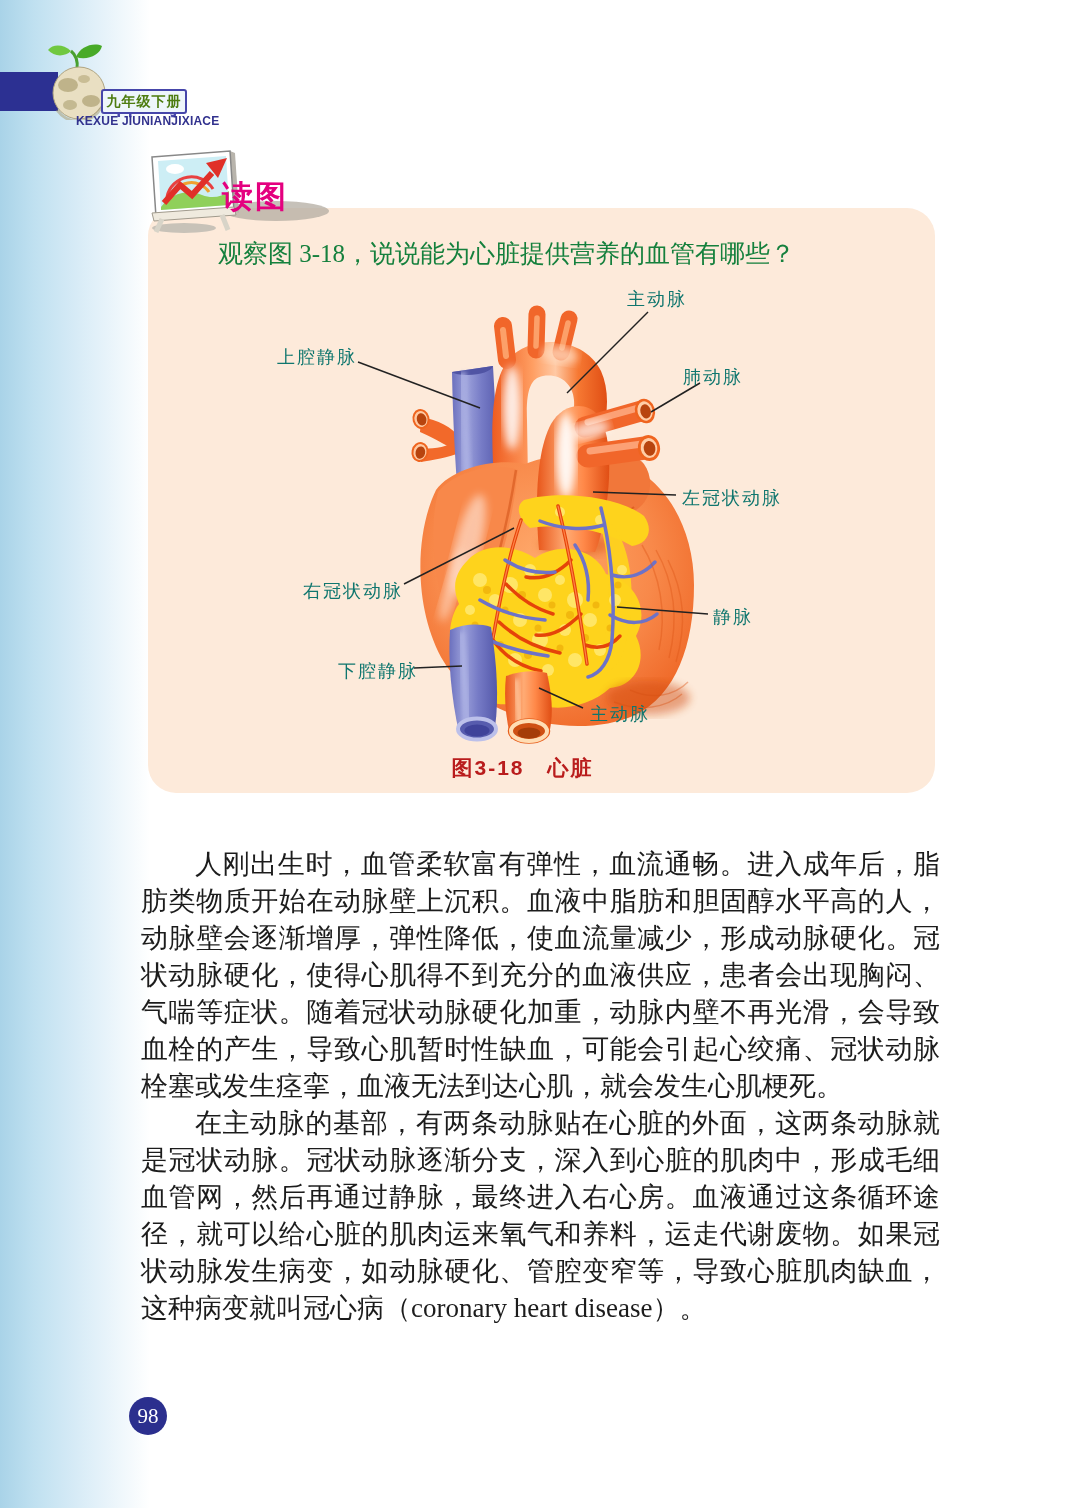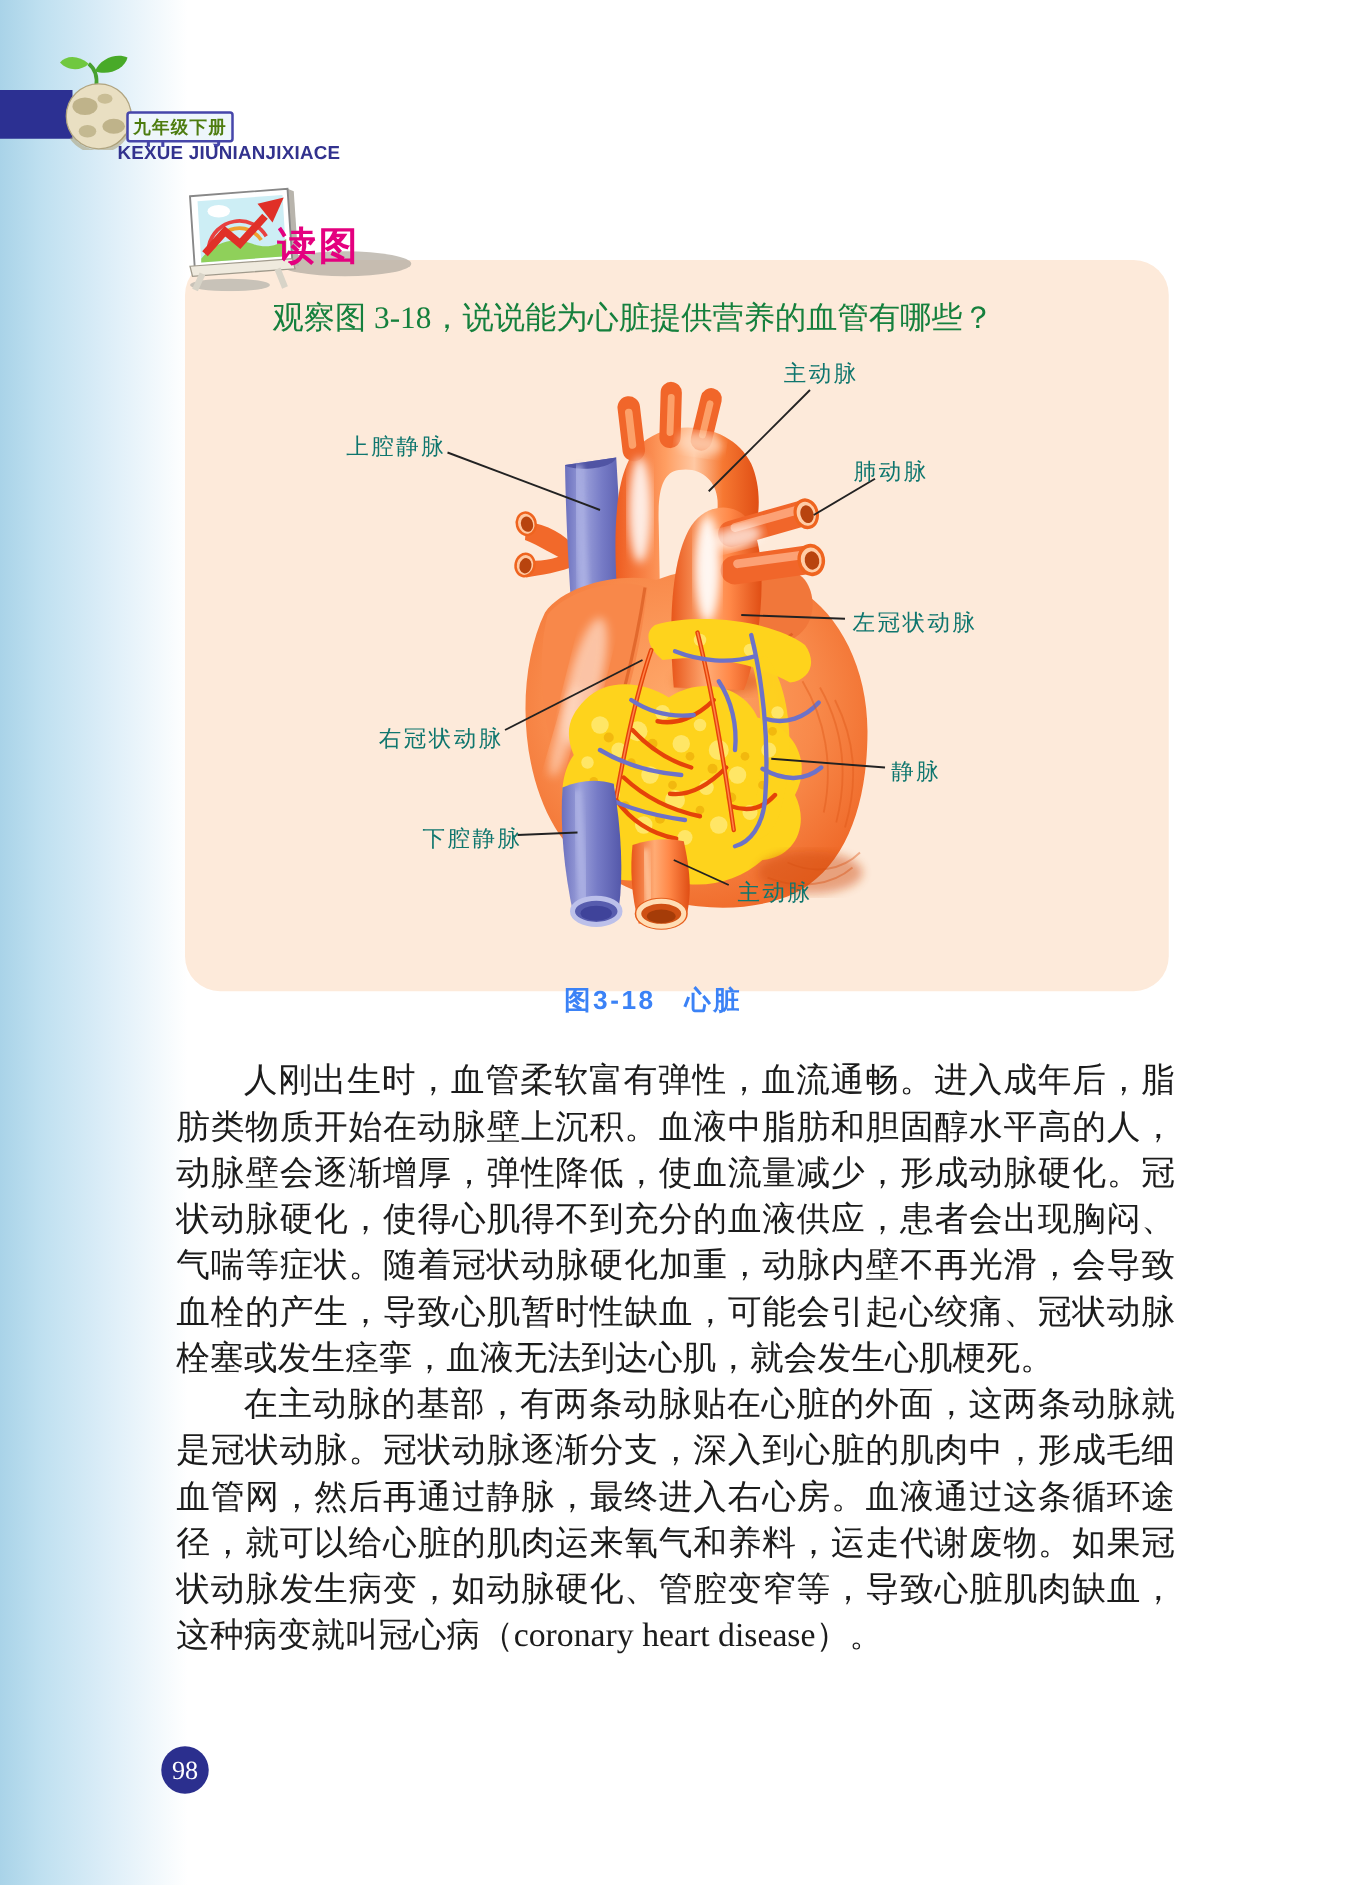--- a/index.html
+++ b/index.html
@@ -7,41 +7,41 @@
         font-family:"Liberation Serif","DejaVu Serif",serif;}
   .left-strip{position:absolute;left:0;top:0;width:150px;height:100%;
         background:linear-gradient(to right,#a9d3e8 0%,#bfe0f0 22%,#ddeef8 58%,#ffffff 100%);}
   .blue-bar{position:absolute;left:0;top:72px;width:58px;height:39px;background:#2c3092;}
   .hdr-title{position:absolute;left:113px;top:55px;font-family:Liberation Mono, monospace;
         font-weight:bold;font-size:23px;color:#4646aa;letter-spacing:7px;white-space:nowrap;margin-top:36px;}
   .hdr-subbox{position:absolute;left:101px;top:89px;width:82px;height:21px;border:2px solid #4646aa;
         border-radius:3px;background:#eef6fb;display:flex;align-items:center;justify-content:center;}
   .hdr-sub{font-family:"Liberation Sans",sans-serif;font-weight:bold;font-size:14px;color:#4d7c0f;
         letter-spacing:1px;white-space:nowrap;}
-  .hdr-rom{position:absolute;left:94px;top:114px;font-family:"Liberation Sans",sans-serif;
-        font-weight:bold;font-size:15px;color:#32328e;letter-spacing:0.2px;white-space:nowrap;}
+  .hdr-rom{position:absolute;left:76px;top:114px;font-family:"Liberation Sans",sans-serif;
+        font-weight:bold;font-size:12px;color:#32328e;letter-spacing:0.2px;white-space:nowrap;}
   .panel{position:absolute;left:148px;top:208px;width:787px;height:585px;background:#fdeada;border-radius:28px;}
   .read-shadow{position:absolute;left:223px;top:201px;width:106px;height:20px;border-radius:50%;
         background:#b3aca1;opacity:0.75;}
   .read-icon{position:absolute;left:142px;top:145px;}
   .read-label{position:absolute;left:222px;top:176px;font-family:"Liberation Sans",sans-serif;
         font-weight:bold;font-size:31px;color:#e4007f;letter-spacing:2px;white-space:nowrap;}
   .question{position:absolute;left:218px;top:237px;font-size:25px;color:#15803d;white-space:nowrap;}
   .fig-svg{position:absolute;left:250px;top:275px;}
   .fig-label{position:absolute;font-size:18px;color:#0f766e;white-space:nowrap;letter-spacing:2px;}
   .lbl-aorta-top{left:627px;top:287px;}
   .lbl-svc{left:277px;top:345px;}
   .lbl-pa{left:683px;top:365px;}
   .lbl-lca{left:682px;top:486px;}
   .lbl-rca{left:303px;top:579px;}
   .lbl-vein{left:713px;top:605px;}
   .lbl-ivc{left:338px;top:659px;}
   .lbl-aorta-bottom{left:590px;top:702px;}
-  .fig-caption{position:absolute;left:250px;top:786px;width:545px;text-align:center;
-        font-family:"Liberation Sans",sans-serif;font-weight:bold;font-size:21px;color:#3b82f6;letter-spacing:2px;}
+  .fig-caption{position:absolute;left:250px;top:754px;width:545px;text-align:center;
+        font-family:"Liberation Sans",sans-serif;font-weight:bold;font-size:21px;color:#b91c1c;letter-spacing:2px;}
   .bodytext{position:absolute;left:141px;top:846px;width:799px;font-size:27px;line-height:37px;
         color:#1c1c1c;text-align:justify;}
   .bodytext p{margin:0;text-indent:2em;}
   .page-badge{position:absolute;left:129px;top:1397px;width:38px;height:38px;border-radius:50%;
         background:#2b2f8e;display:flex;align-items:center;justify-content:center;}
   .page-num{color:#ffffff;font-size:21px;font-family:"Liberation Serif",serif;}
 </style>
 </head>
 <body>
 

